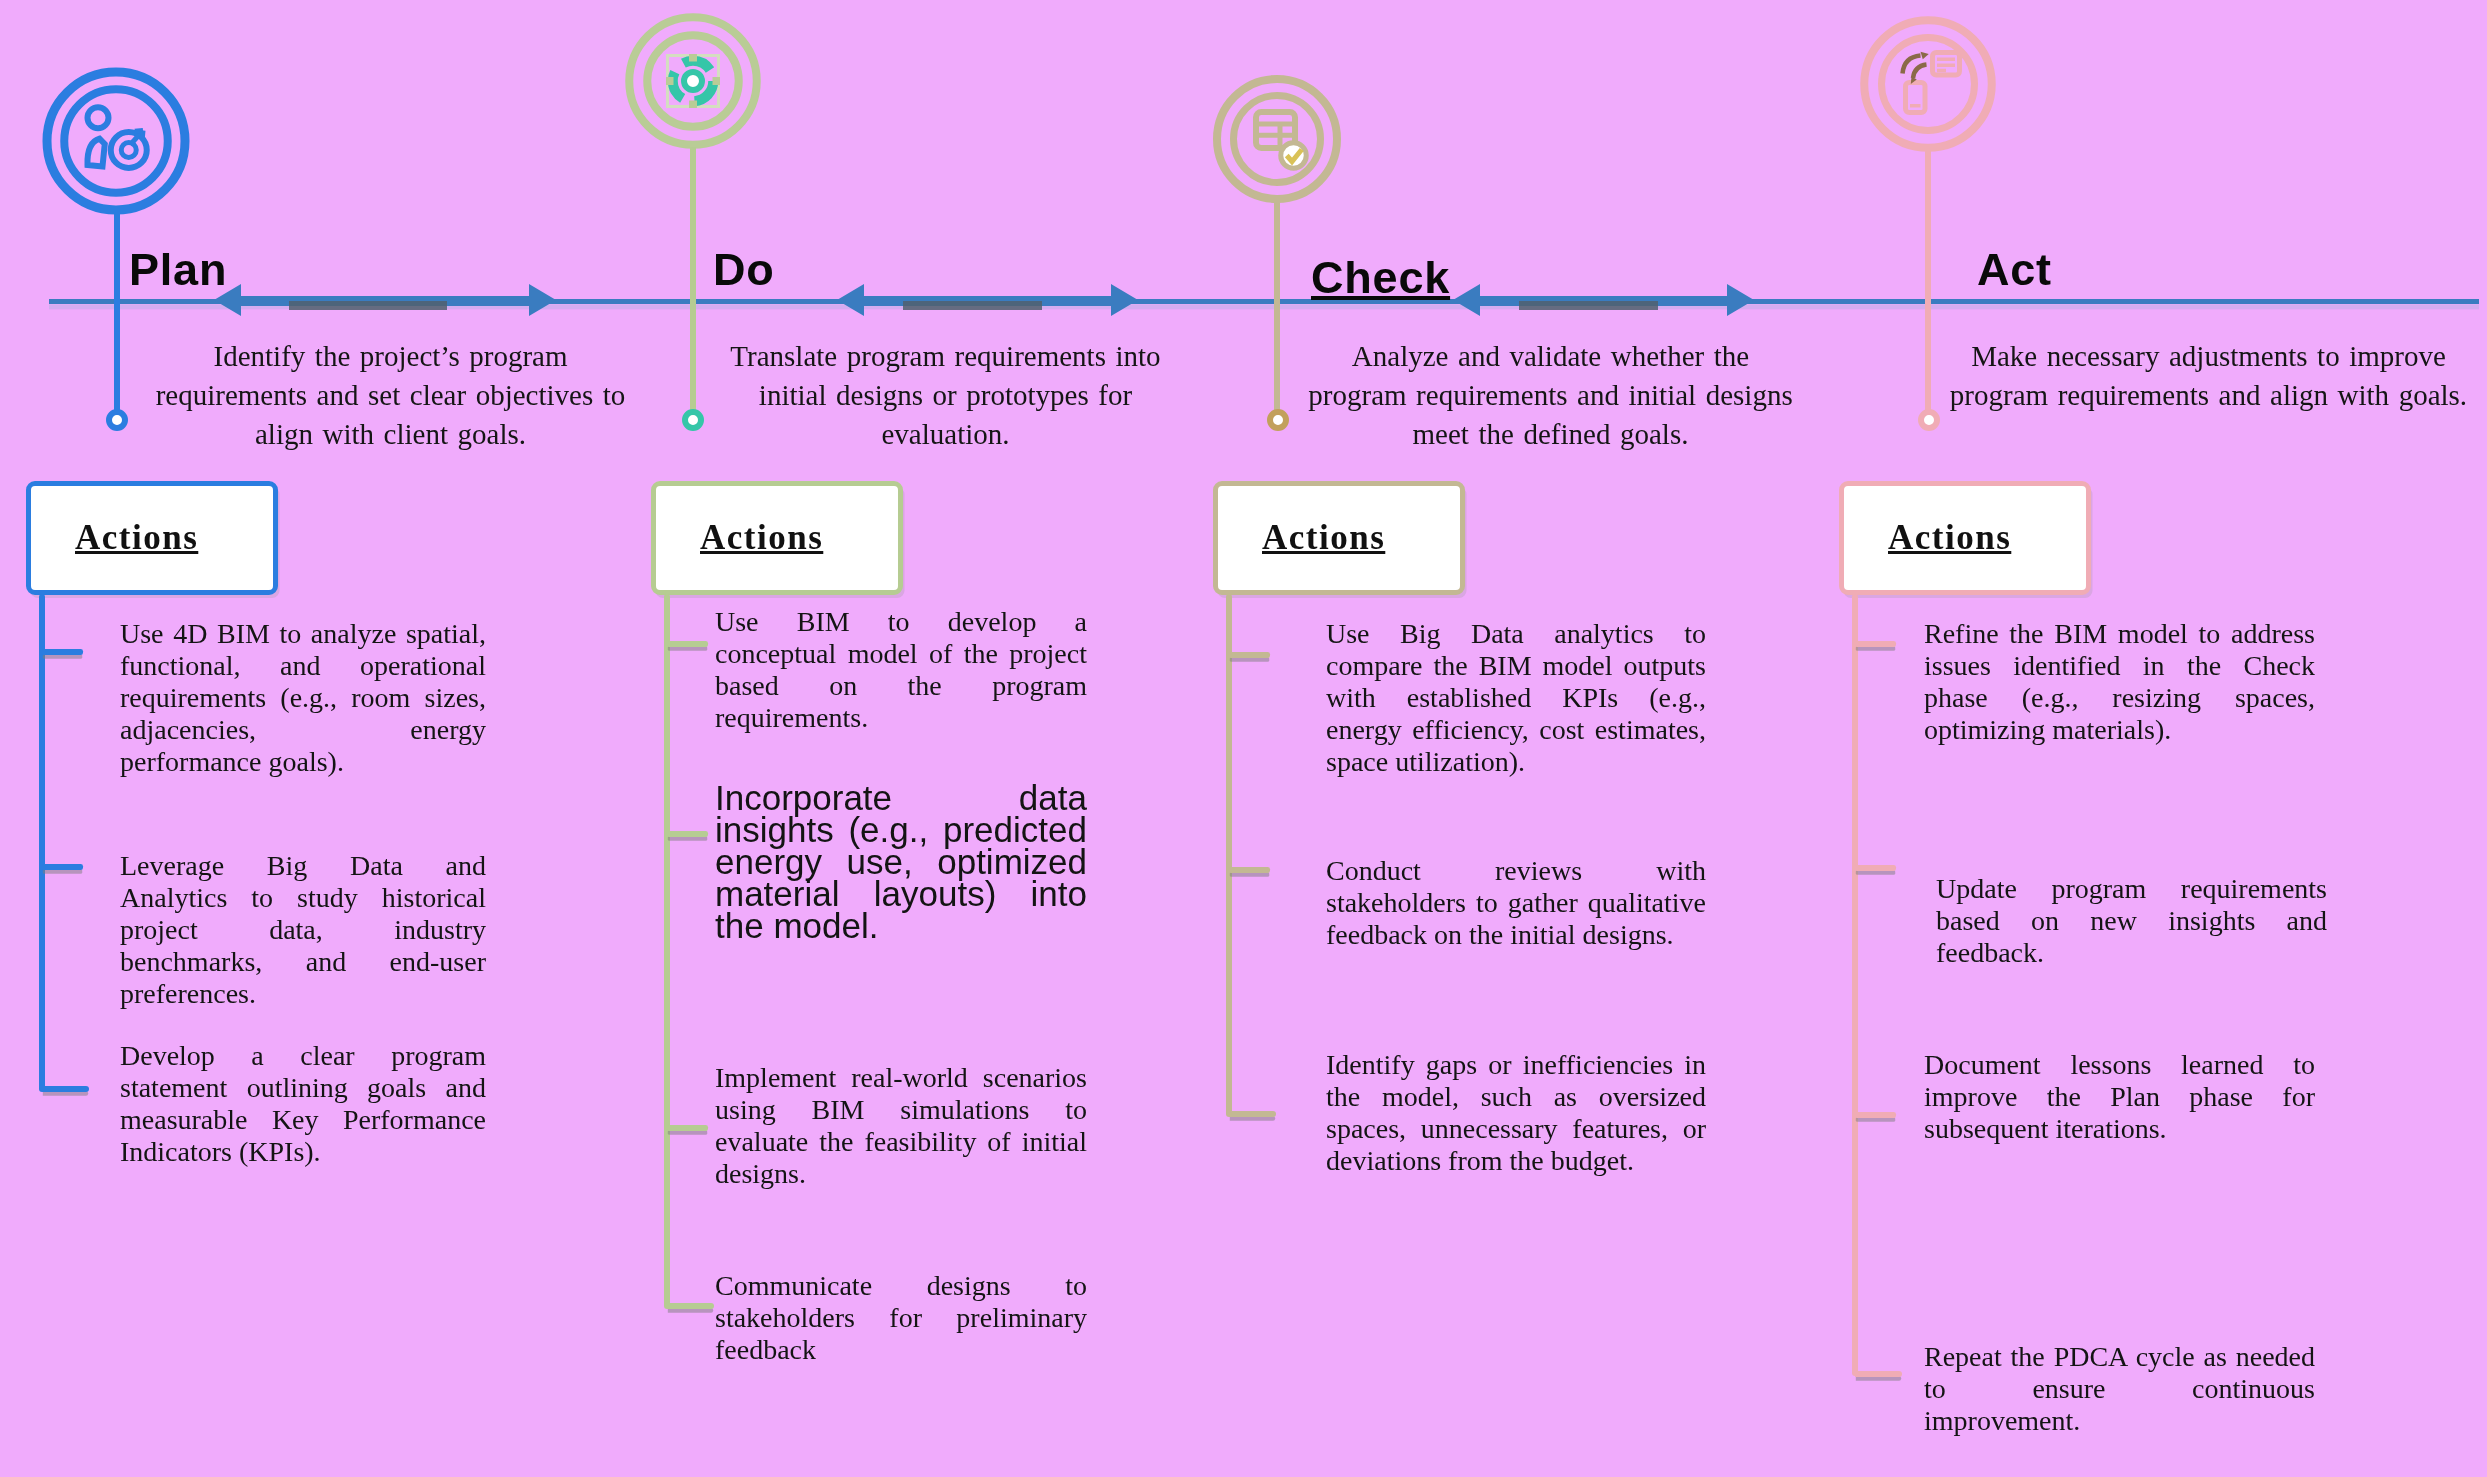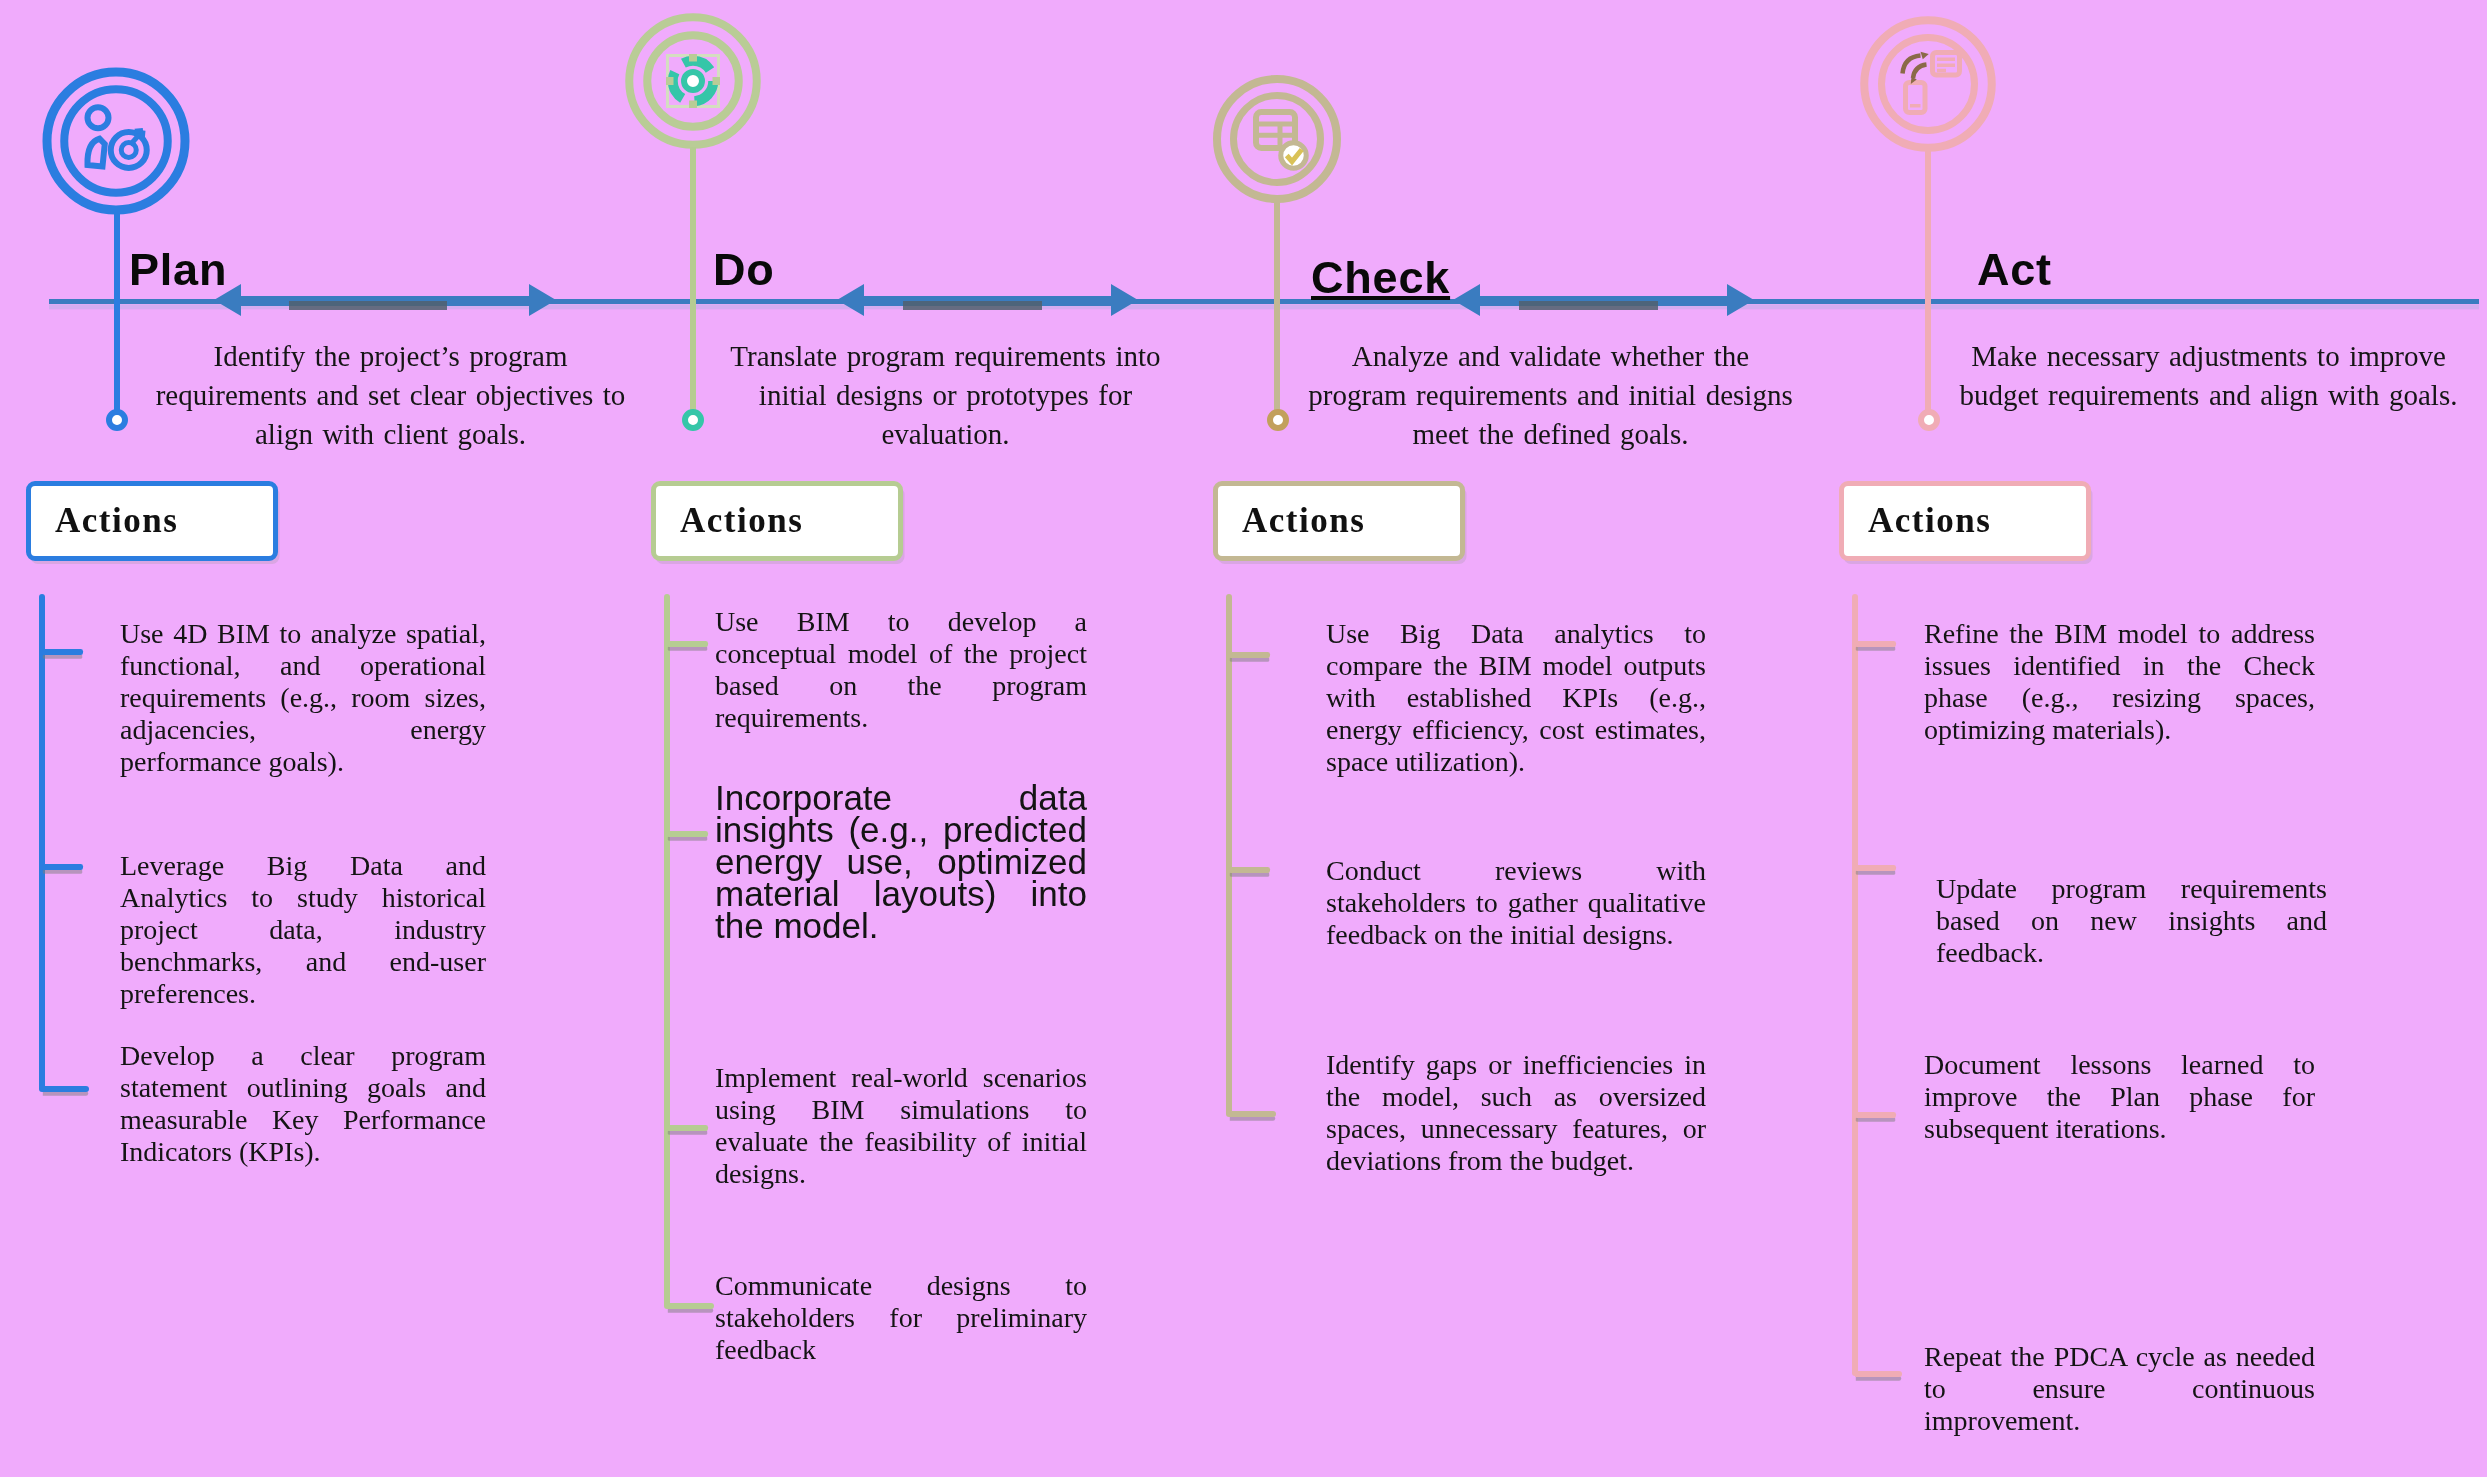--- a/index.html
+++ b/index.html
@@ -17,23 +17,23 @@
              border-top:16.6px solid transparent;border-bottom:16.6px solid transparent;border-left:27px solid #3a7cc0;}
 
   
   .vline{position:absolute;width:6px;}
   .ring{position:absolute;width:9.8px;height:9.8px;border-radius:50%;background:#fff;border:6px solid;}
 
   .phase-title{position:absolute;font-family:"Liberation Sans", sans-serif;font-weight:bold;
                font-size:45px;line-height:45px;color:#0a0a0a;letter-spacing:0.8px;}
   .desc{position:absolute;font-size:29px;line-height:39px;text-align:center;color:#151515;word-spacing:2.3px;}
 
-  .actions-box{position:absolute;width:252px;height:80px;border-radius:9px;border:5.3px solid;
-               display:flex;align-items:center;box-sizing:border-box;padding-left:24px;background:#fff;
-               box-shadow:3px 4.5px 0 -1.5px rgba(150,150,150,.25);}
+  .actions-box{position:absolute;width:252px;height:114px;border-radius:9px;border:5.3px solid;
+               display:flex;align-items:center;box-sizing:border-box;padding-left:44px;background:#fff;
+               box-shadow:3px 4.5px 0 -1.5px rgba(150,150,150,.25);text-decoration:underline;}
   .actions-box span{font-family:"Liberation Serif", serif;font-weight:bold;font-size:35px;letter-spacing:1.5px;color:#111;}
 
   .bracket-v{position:absolute;width:6px;border-radius:3px;}
   .tick{position:absolute;width:41px;height:6px;border-radius:2.3px;box-shadow:0 4.5px 0 -0.8px rgba(125,125,125,.5);}
   .elbow{position:absolute;width:47px;height:6px;border-radius:0 3px 3px 0;box-shadow:0 4.5px 0 -0.8px rgba(125,125,125,.5);}
 
   .bullet{position:absolute;font-size:28px;line-height:32px;text-align:justify;color:#141414;}
   .bullet.sans{font-family:"Liberation Sans", sans-serif;font-size:35px;}
 
   
@@ -168,21 +168,21 @@
       <path d="M76 129 h14" stroke="#f0acb5" stroke-width="3.5"></path>
       <path d="M66 86 q2 -22 24 -24" stroke="#8a6a48" stroke-width="4.5"></path>
       <path d="M90 57 l11 3 l-8 7 z" fill="#8a6a48" stroke="none"></path>
       <path d="M98 74 q-16 2 -18 18" stroke="#8a6a48" stroke-width="4.5"></path>
       <path d="M78 90 l-1 10 l8 -6 z" fill="#8a6a48" stroke="none"></path>
     </g>
   </svg>
   <div class="vline act-bg" style="left:1925px;top:150px;height:263px;"></div>
   <div class="ring act-bd" style="left:1918px;top:409px;"></div>
   <div class="phase-title" style="left:1977px;top:247px;">Act</div>
-  <div class="desc" style="left:1945px;top:337px;width:527px;">Make necessary adjustments to improve budget requirements and align with goals.</div>
+  <div class="desc" style="left:1945px;top:337px;width:527px;">Make necessary adjustments to improve program requirements and align with goals.</div>
 
   <div class="actions-box act-bd" style="left:1839px;top:481px;">
     <span>Actions</span>
   </div>
   <div class="bracket-v act-bg" style="left:1852px;top:594px;height:782px;"></div>
   <div class="tick act-bg" style="left:1855px;top:641px;"></div>
   <div class="tick act-bg" style="left:1855px;top:865px;"></div>
   <div class="tick act-bg" style="left:1855px;top:1112px;"></div>
   <div class="elbow act-bg" style="left:1855px;top:1371px;"></div>
 

